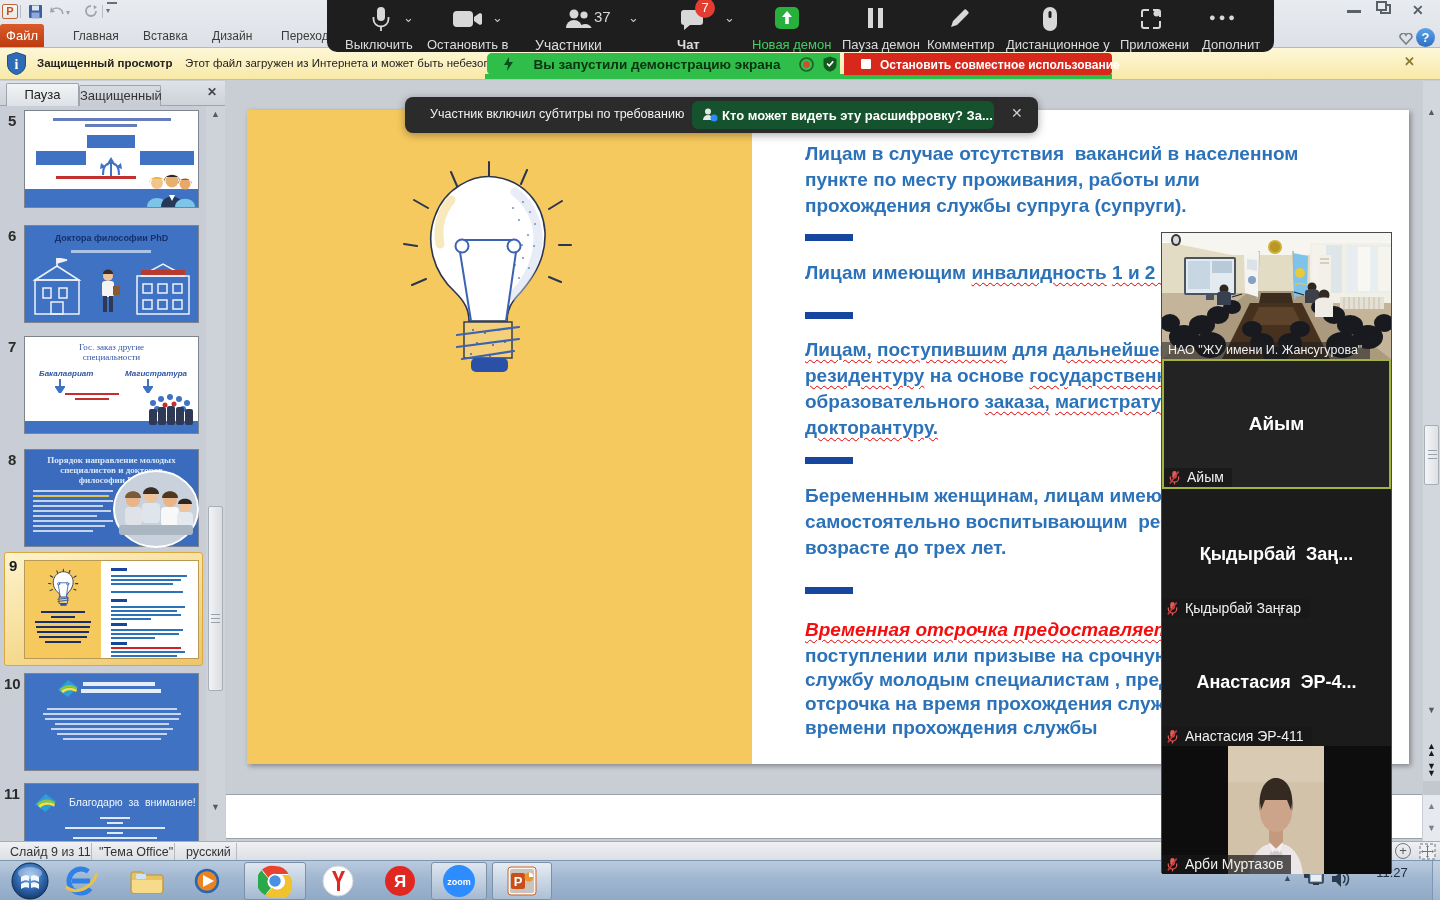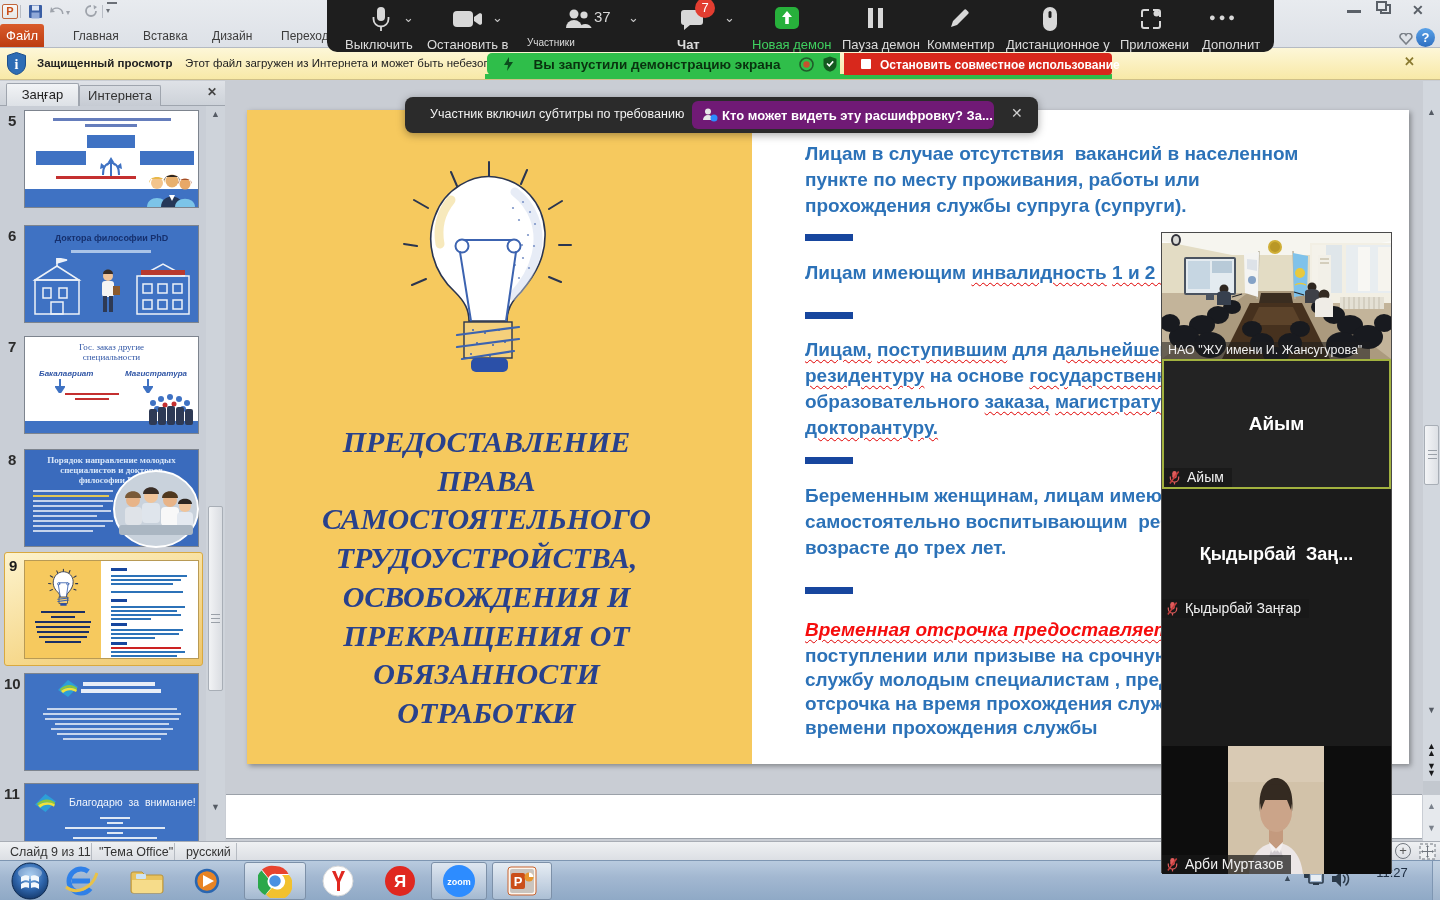--- a/index.html
+++ b/index.html
@@ -57,22 +57,22 @@
         <text x="9.5" y="16.5" font-size="14" font-weight="bold" font-family="Liberation Serif,serif" fill="#fff" text-anchor="middle">i</text>
       </svg>
     <span class="abs" style="left:37px;top:9px;font-size:11.5px;font-weight:bold;color:#222;">Защищенный просмотр</span>
     <span class="abs" style="left:185px;top:9px;font-size:11.5px;color:#222;white-space:nowrap;">Этот файл загружен из Интернета и может быть небезопасным.</span>
     <span class="abs" style="left:1404px;top:6px;font-size:13px;color:#8a7a30;font-weight:bold;">✕</span>
   </div>
 
   <div class="abs" id="leftpanel" style="left:0;top:81px;width:225px;height:760px;background:#c9ced6;border-right:1px solid #a8adb5;">
 
     <div class="abs" style="left:0;top:0;width:225px;height:25px;background:linear-gradient(#dfe2e7,#cdd2d9);border-bottom:1px solid #9fa5ae;"></div>
-    <div class="abs" style="left:6px;top:2px;width:73px;height:23px;background:linear-gradient(#f2f4f6,#dde1e6);border:1px solid #9fa5ae;border-bottom:none;border-radius:2px 2px 0 0;font-size:13px;color:#222;text-align:center;line-height:22px;">Заңғар</div>
-    <div class="abs" style="left:79px;top:4px;width:82px;height:21px;background:linear-gradient(#d8dce2,#c6cbd3);border:1px solid #9fa5ae;border-bottom:none;border-radius:2px 2px 0 0;font-size:13px;color:#333;text-align:center;line-height:20px;">Интернета</div>
+    <div class="abs" style="left:6px;top:2px;width:73px;height:23px;background:linear-gradient(#f2f4f6,#dde1e6);border:1px solid #9fa5ae;border-bottom:none;border-radius:2px 2px 0 0;font-size:13px;color:#222;text-align:center;line-height:22px;">Пауза</div>
+    <div class="abs" style="left:79px;top:4px;width:82px;height:21px;background:linear-gradient(#d8dce2,#c6cbd3);border:1px solid #9fa5ae;border-bottom:none;border-radius:2px 2px 0 0;font-size:13px;color:#333;text-align:center;line-height:20px;">Защищенный</div>
     <div class="abs" style="left:207px;top:4px;color:#444;font-size:12px;font-weight:bold;">✕</div>
 
     <div class="abs" id="thumbs" style="left:0;top:25px;width:206px;height:735px;overflow:hidden;">
 
       <div class="abs" style="left:8px;top:6px;font-size:15px;font-weight:bold;color:#2b2b2b;">5</div>
       <div class="abs" style="left:24px;top:4px;width:175px;height:98px;background:#fff;border:1px solid #7d848e;">
         <div class="abs" style="left:28px;top:7px;width:118px;height:3px;background:#4a66b0;opacity:.85;"></div>
         <div class="abs" style="left:60px;top:13px;width:52px;height:3px;background:#4a66b0;opacity:.85;"></div>
         <div class="abs" style="left:62px;top:24px;width:48px;height:13px;background:#3f72c3;"></div>
         <div class="abs" style="left:11px;top:40px;width:50px;height:14px;background:#3f72c3;"></div>
@@ -335,21 +335,20 @@
           <circle cx="104" cy="180" r="1" fill="#3c63b0"></circle>
           <circle cx="82" cy="193" r="1" fill="#3c63b0"></circle>
           <circle cx="98" cy="195" r="1" fill="#3c63b0"></circle>
           <circle cx="110" cy="192" r="1" fill="#3c63b0"></circle>
           <circle cx="76" cy="204" r="1" fill="#3c63b0"></circle>
           <circle cx="95" cy="206" r="1" fill="#3c63b0"></circle>
         <rect x="76" y="208" width="37" height="14" rx="5" fill="#2b50a8"></rect>
       </g>
     </svg>
 
-    <div class="abs" style="left:-13px;top:313px;width:505px;text-align:center;font-family:'Liberation Serif',serif;font-weight:bold;font-style:italic;font-size:30px;line-height:38.7px;color:#28418c;">ПРЕДОСТАВЛЕНИЕ<br>ПРАВА<br>САМОСТОЯТЕЛЬНОГО<br>ТРУДОУСТРОЙСТВА,<br>ОСВОБОЖДЕНИЯ И<br>ПРЕКРАЩЕНИЯ ОТ<br>ОБЯЗАННОСТИ<br>ОТРАБОТКИ</div>
 
     <div class="abs" style="left:558px;top:31px;font-size:19px;font-weight:bold;color:#2c72b8;line-height:26px;white-space:nowrap;">Лицам в случае отсутствия&nbsp; вакансий в населенном<br>пункте по месту проживания, работы или<br>прохождения службы супруга (супруги).</div>
     <div class="abs" style="left:558px;top:124px;width:48px;height:7px;background:#17469e;"></div>
     <div class="abs" style="left:558px;top:150px;font-size:19px;font-weight:bold;color:#2c72b8;line-height:26px;white-space:nowrap;">Лицам имеющим <span class="sq">инвалидность</span> <span class="sq">1 и 2 группы</span></div>
     <div class="abs" style="left:558px;top:202px;width:48px;height:7px;background:#17469e;"></div>
     <div class="abs" style="left:558px;top:227px;font-size:19px;font-weight:bold;color:#2c72b8;line-height:26px;white-space:nowrap;"><span class="sq">Лицам,</span> <span class="sq">поступившим</span> для <span class="sq">дальнейшего</span> обучения в<br><span class="sq">резидентуру</span> на основе <span class="sq">государственного</span><br>образовательного <span class="sq">заказа,</span> <span class="sq">магистратуру,</span><br><span class="sq">докторантуру.</span></div>
     <div class="abs" style="left:558px;top:347px;width:48px;height:7px;background:#17469e;"></div>
     <div class="abs" style="left:558px;top:373px;font-size:19px;font-weight:bold;color:#2c72b8;line-height:26px;white-space:nowrap;">Беременным женщинам, лицам имеющим детей,<br>самостоятельно воспитывающим&nbsp; ребенка в<br>возрасте до трех лет.</div>
     <div class="abs" style="left:558px;top:477px;width:48px;height:7px;background:#17469e;"></div>
     <div class="abs" style="left:558px;top:507px;font-size:19px;font-weight:bold;font-style:italic;color:#f60d0d;line-height:26px;white-space:nowrap;"><span class="sq">Временная отсрочка предоставляется</span> при</div>
@@ -499,21 +498,21 @@
     <div class="abs" style="left:100px;top:37px;font-size:13px;">Остановить в</div>
 
     <svg class="abs" style="left:237px;top:8px;" width="28" height="22" viewBox="0 0 28 22">
         <circle cx="10" cy="6" r="4.5" fill="#d8d8d8"></circle>
         <path d="M2 20 a8 8 0 0 1 16 0 Z" fill="#d8d8d8"></path>
         <circle cx="20" cy="7" r="3.6" fill="#d8d8d8"></circle>
         <path d="M15 20 a7 7 0 0 1 12.6 0 Z" fill="#d8d8d8"></path>
       </svg>
     <div class="abs" style="left:267px;top:8px;font-size:15px;color:#d8d8d8;">37</div>
     <div class="abs" style="left:301px;top:10px;font-size:13px;color:#c8c8c8;">⌄</div>
-    <div class="abs" style="left:200px;top:37px;font-size:10px;">Участники</div>
+    <div class="abs" style="left:208px;top:37px;font-size:14px;">Участники</div>
 
     <svg class="abs" style="left:352px;top:9px;" width="26" height="22" viewBox="0 0 26 22">
         <path d="M2 4 a3 3 0 0 1 3-3 h16 a3 3 0 0 1 3 3 v9 a3 3 0 0 1-3 3 h-10 l-6 5 v-5 h-0 a3 3 0 0 1-3-3 Z" fill="#d8d8d8"></path>
       </svg>
     <div class="abs" style="left:368px;top:-2px;width:20px;height:20px;background:#e23d30;border-radius:50%;color:#fff;font-size:13px;text-align:center;line-height:20px;">7</div>
     <div class="abs" style="left:397px;top:10px;font-size:13px;color:#c8c8c8;">⌄</div>
     <div class="abs" style="left:350px;top:37px;font-size:13px;font-weight:bold;">Чат</div>
 
     <div class="abs" style="left:448px;top:7px;width:24px;height:22px;background:#27b03b;border-radius:5px;"></div>
     <svg class="abs" style="left:448px;top:7px;" width="24" height="22" viewBox="0 0 24 22">
@@ -561,21 +560,21 @@
         <circle cx="7.5" cy="7.5" r="3.2" fill="#c8512e"></circle>
       </svg>
     <svg class="abs" style="left:336px;top:3px;" width="14" height="16" viewBox="0 0 14 16">
         <path d="M7 0.5 L13.5 2.7 L13.5 8.5 C13.5 12.6 10.3 14.9 7 15.7 C3.7 14.9 0.5 12.6 0.5 8.5 L0.5 2.7 Z" fill="#14581f"></path>
         <path d="M4 7.5 L6.3 9.8 L10.2 5.4" stroke="#fff" stroke-width="1.6" fill="none"></path>
       </svg>
   </div>
 
   <div class="abs" id="popup" style="left:405px;top:97px;width:633px;height:36px;background:#2b2b2b;border-radius:8px;box-shadow:0 2px 8px rgba(0,0,0,0.35);">
     <div class="abs" style="left:25px;top:10px;font-size:12.5px;color:#f2f2f2;white-space:nowrap;">Участник включил субтитры по требованию</div>
-    <div class="abs" style="left:287px;top:4px;width:302px;height:28px;background:#701a75;border-radius:6px;overflow:hidden;">
+    <div class="abs" style="left:287px;top:4px;width:302px;height:28px;background:#14532d;border-radius:6px;overflow:hidden;">
       <svg class="abs" style="left:10px;top:6px;" width="16" height="16" viewBox="0 0 16 16">
           <circle cx="6" cy="4.5" r="3" fill="#e8e8e8"></circle>
           <path d="M1 13 a5 5 0 0 1 10 0 Z" fill="#e8e8e8"></path>
           <circle cx="12" cy="11" r="3.5" fill="#2d8cff"></circle>
         </svg>
       <div class="abs" style="left:30px;top:7px;font-size:13px;font-weight:bold;color:#fff;white-space:nowrap;">Кто может видеть эту расшифровку? За...</div>
     </div>
     <div class="abs" style="left:606px;top:8px;font-size:14px;color:#cfcfcf;">✕</div>
   </div>
 
@@ -674,20 +673,29 @@
     <div class="abs" style="left:0;top:257px;width:229px;height:128px;background:#1b1b1b;">
       <div class="abs" style="left:0;top:0;width:100%;height:100%;display:flex;align-items:center;justify-content:center;color:#fff;font-size:18px;font-weight:bold;">Қыдырбай&nbsp; Заң...</div>
       <div class="vlabel"><svg class="micico" viewBox="0 0 14 16">
             <rect x="4.6" y="1" width="4.8" height="8" rx="2.4" fill="#e05c5c"></rect>
             <path d="M2.5 7 v1.5 a4.5 4.5 0 0 0 9 0 V7" stroke="#e05c5c" stroke-width="1.3" fill="none"></path>
             <line x1="7" y1="13" x2="7" y2="15.5" stroke="#e05c5c" stroke-width="1.3"></line>
             <line x1="11.5" y1="1.5" x2="2" y2="14.5" stroke="#c43c3c" stroke-width="1.6"></line>
           </svg>Қыдырбай Заңғар</div>
     </div>
 
+    <div class="abs" style="left:0;top:385px;width:229px;height:128px;background:#1b1b1b;">
+      <div class="abs" style="left:0;top:0;width:100%;height:100%;display:flex;align-items:center;justify-content:center;color:#fff;font-size:18px;font-weight:bold;">Анастасия&nbsp; ЭР-4...</div>
+      <div class="vlabel"><svg class="micico" viewBox="0 0 14 16">
+            <rect x="4.6" y="1" width="4.8" height="8" rx="2.4" fill="#e05c5c"></rect>
+            <path d="M2.5 7 v1.5 a4.5 4.5 0 0 0 9 0 V7" stroke="#e05c5c" stroke-width="1.3" fill="none"></path>
+            <line x1="7" y1="13" x2="7" y2="15.5" stroke="#e05c5c" stroke-width="1.3"></line>
+            <line x1="11.5" y1="1.5" x2="2" y2="14.5" stroke="#c43c3c" stroke-width="1.6"></line>
+          </svg>Анастасия ЭР-411</div>
+    </div>
 
     <div class="abs" style="left:0;top:513px;width:229px;height:128px;background:#0d0d0d;overflow:hidden;">
       <svg class="abs" style="left:66px;top:0;" width="96" height="128" viewBox="0 0 96 128">
         <rect width="96" height="128" fill="#d2c2a9"></rect>
         <rect x="0" y="0" width="96" height="36" fill="#d9cab4"></rect>
         <path d="M48 97 C32 97 23 110 21 128 L75 128 C73 110 64 97 48 97" fill="#ece6e6"></path>
         <path d="M41 84 L55 84 L55 96 L48 103 L41 96 Z" fill="#c49a7e"></path>
         <ellipse cx="48" cy="66" rx="16" ry="20" fill="#cba489"></ellipse>
         <path d="M32 66 C29 40 40 32 48 32 C56 32 67 40 64 66 C64 52 59 48 48 48 C37 48 32 52 32 66 Z" fill="#342a21"></path>
         <path d="M48 38 C58 38 65 46 63 64 L59 54 L37 54 L33 64 C31 46 38 38 48 38 Z" fill="#342a21"></path>

